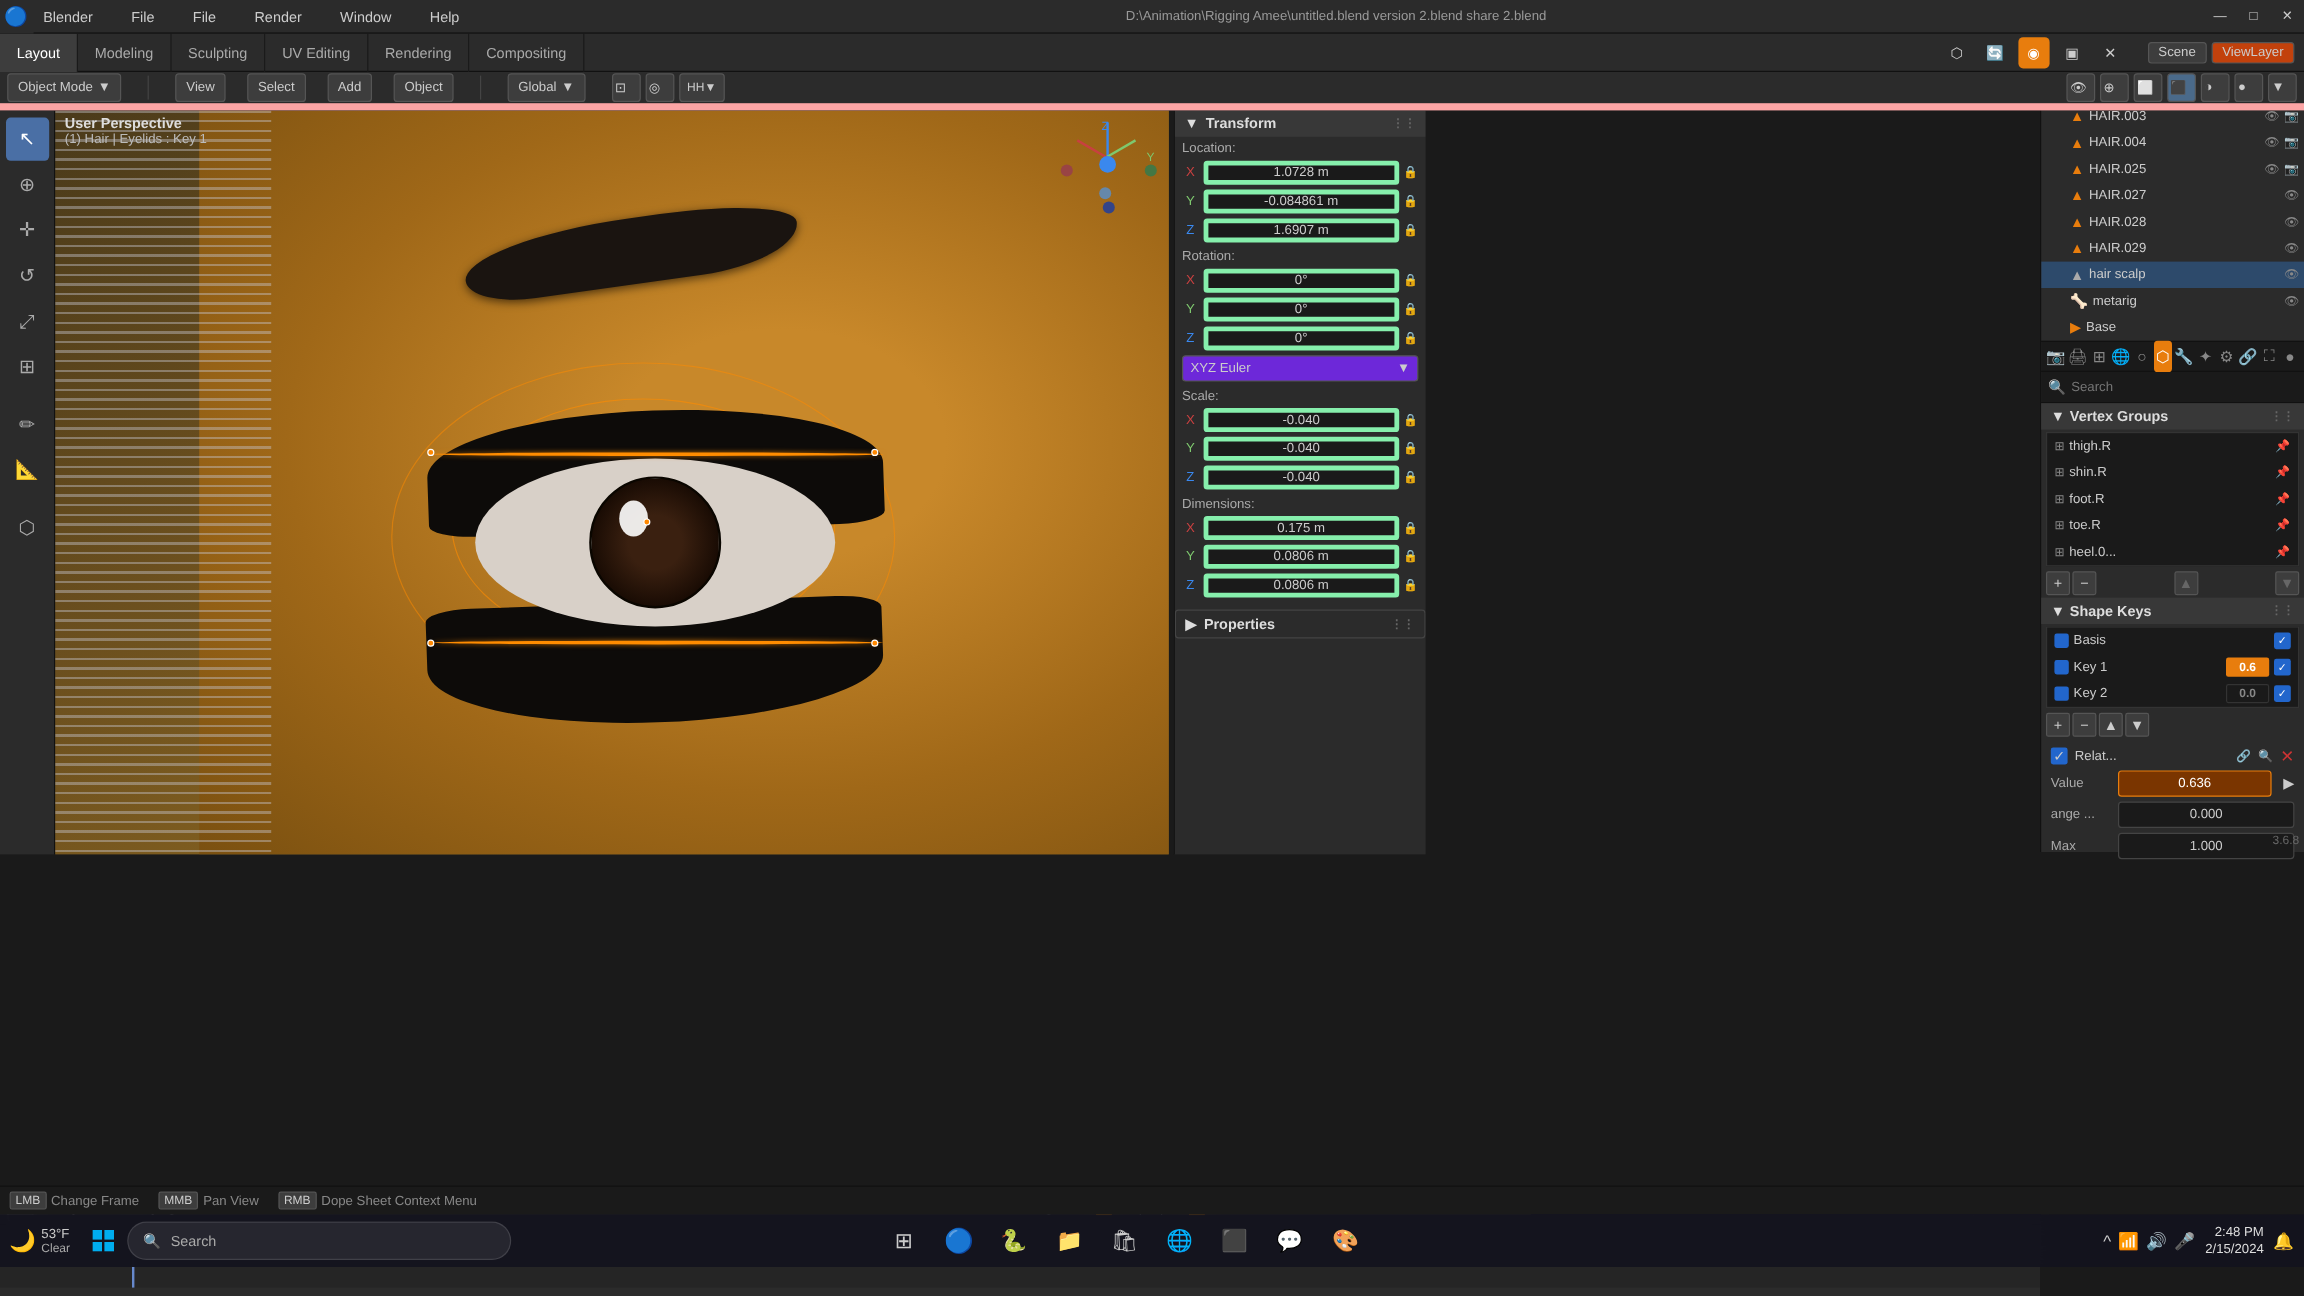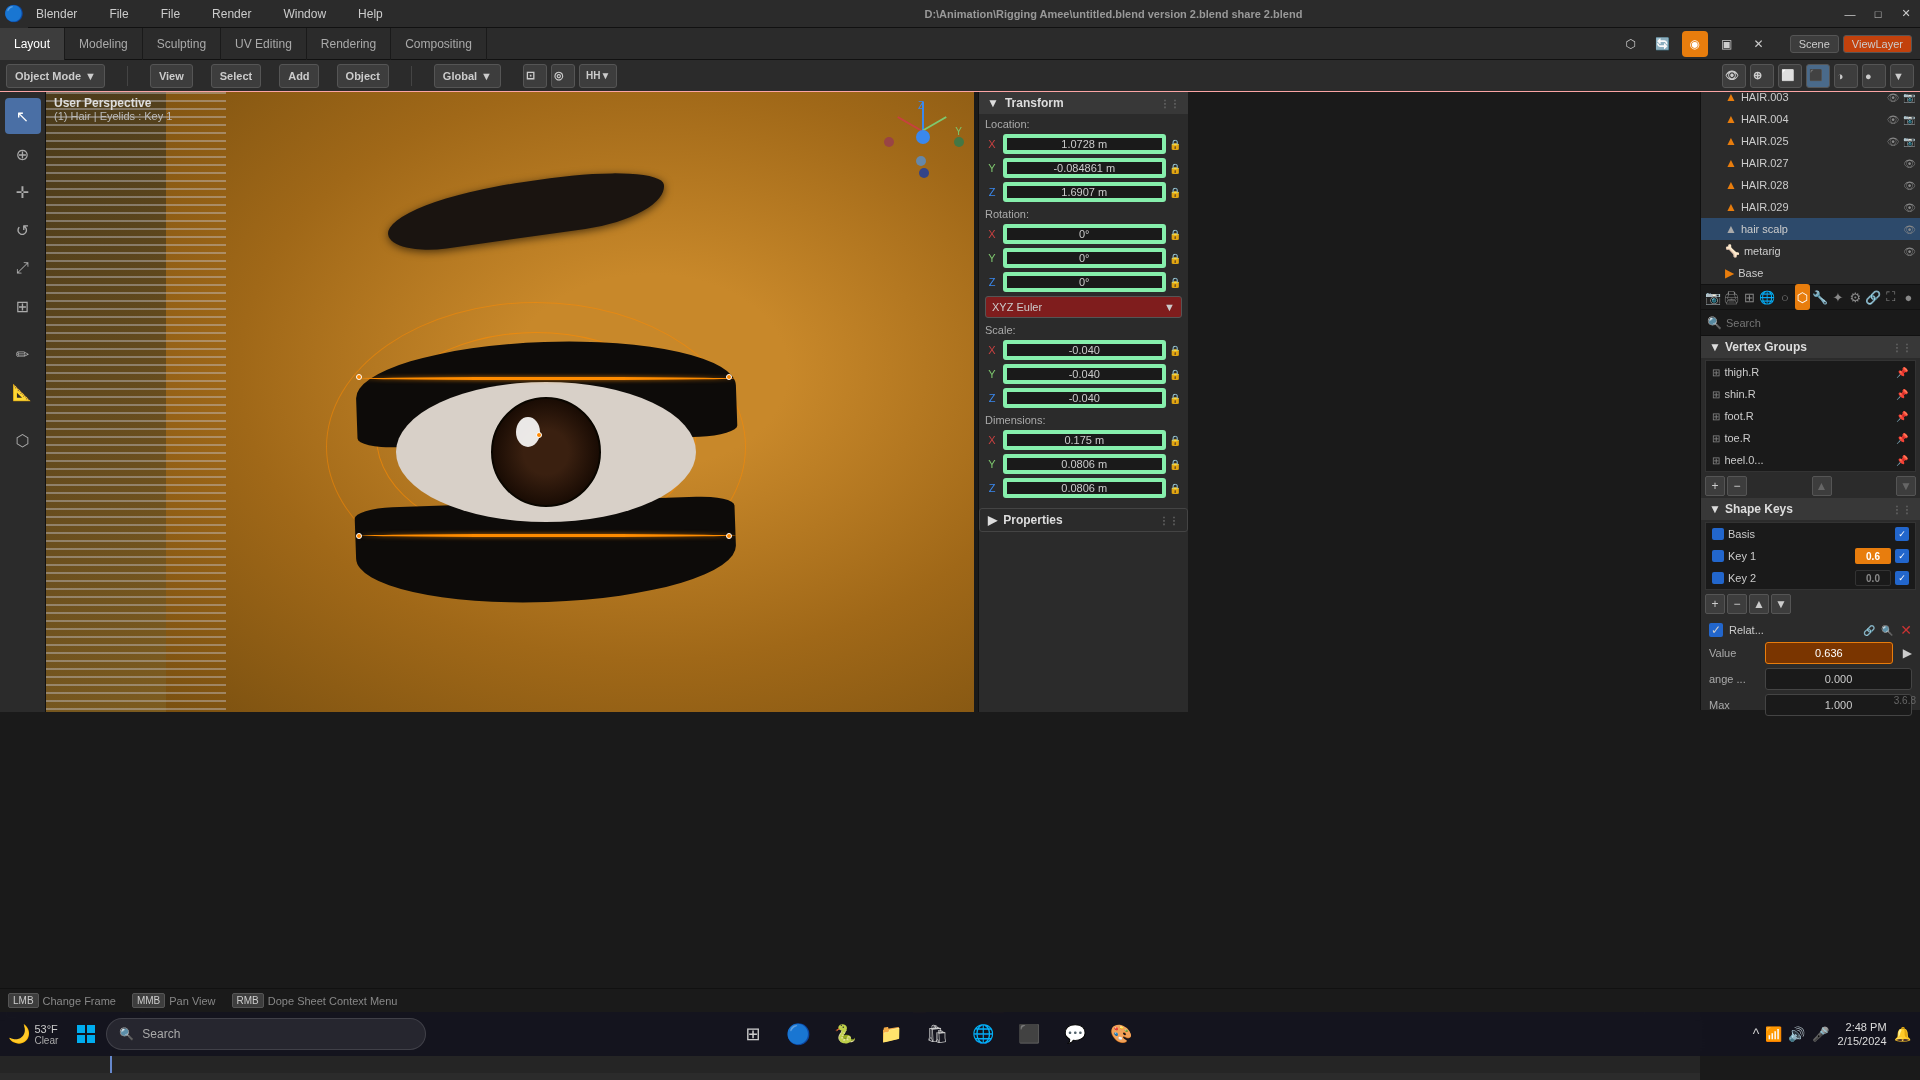--- a/index.html
+++ b/index.html
@@ -40,21 +40,20 @@
       padding: 2px 8px;
       color: #ccc;
       cursor: pointer;
       font-size: 12px;
     }
     .title-bar-center {
       flex: 1;
       text-align: center;
       font-size: 11px;
       color: #999;
-      font-weight: bold;
     }
     .window-controls {
       display: flex;
       align-items: center;
       gap: 0;
     }
     .win-btn {
       width: 28px; height: 28px;
       display: flex; align-items: center; justify-content: center;
       cursor: pointer; color: #ccc; font-size: 11px;
@@ -101,23 +100,22 @@
     .header-toolbar {
       position: absolute;
       top: 60px; left: 0;
       right: 0;
       height: 32px;
       background: #2b2b2b;
       display: flex;
       align-items: center;
       gap: 18px;
       padding: 0 6px;
-      border-bottom: 1px solid #fca5a5;
+      border-bottom: 6px solid #fca5a5;
       z-index: 98;
-      font-weight: bold;
     }
     .toolbar-btn {
       padding: 2px 8px;
       height: 24px;
       background: #3d3d3d;
       border: 1px solid #555;
       border-radius: 3px;
       color: #ccc;
       font-size: 11px;
       cursor: pointer;
@@ -278,21 +276,21 @@
       display: flex; align-items: center; justify-content: center;
       border-radius: 4px;
       cursor: pointer;
       color: #aaa;
       font-size: 16px;
     }
     .tool-btn.active { background: #4a6fa5; color: #fff; }
     .dropdown-btn {
       flex: 1;
       height: 22px;
-      background: #7f1d1d;
+      background: #6d28d9;
       border: 1px solid #555;
       border-radius: 3px;
       padding: 1px 6px;
       font-size: 11px;
       color: #ccc;
       display: flex; align-items: center; justify-content: space-between;
       cursor: pointer;
     }
     .section-dots {
       margin-left: auto;

